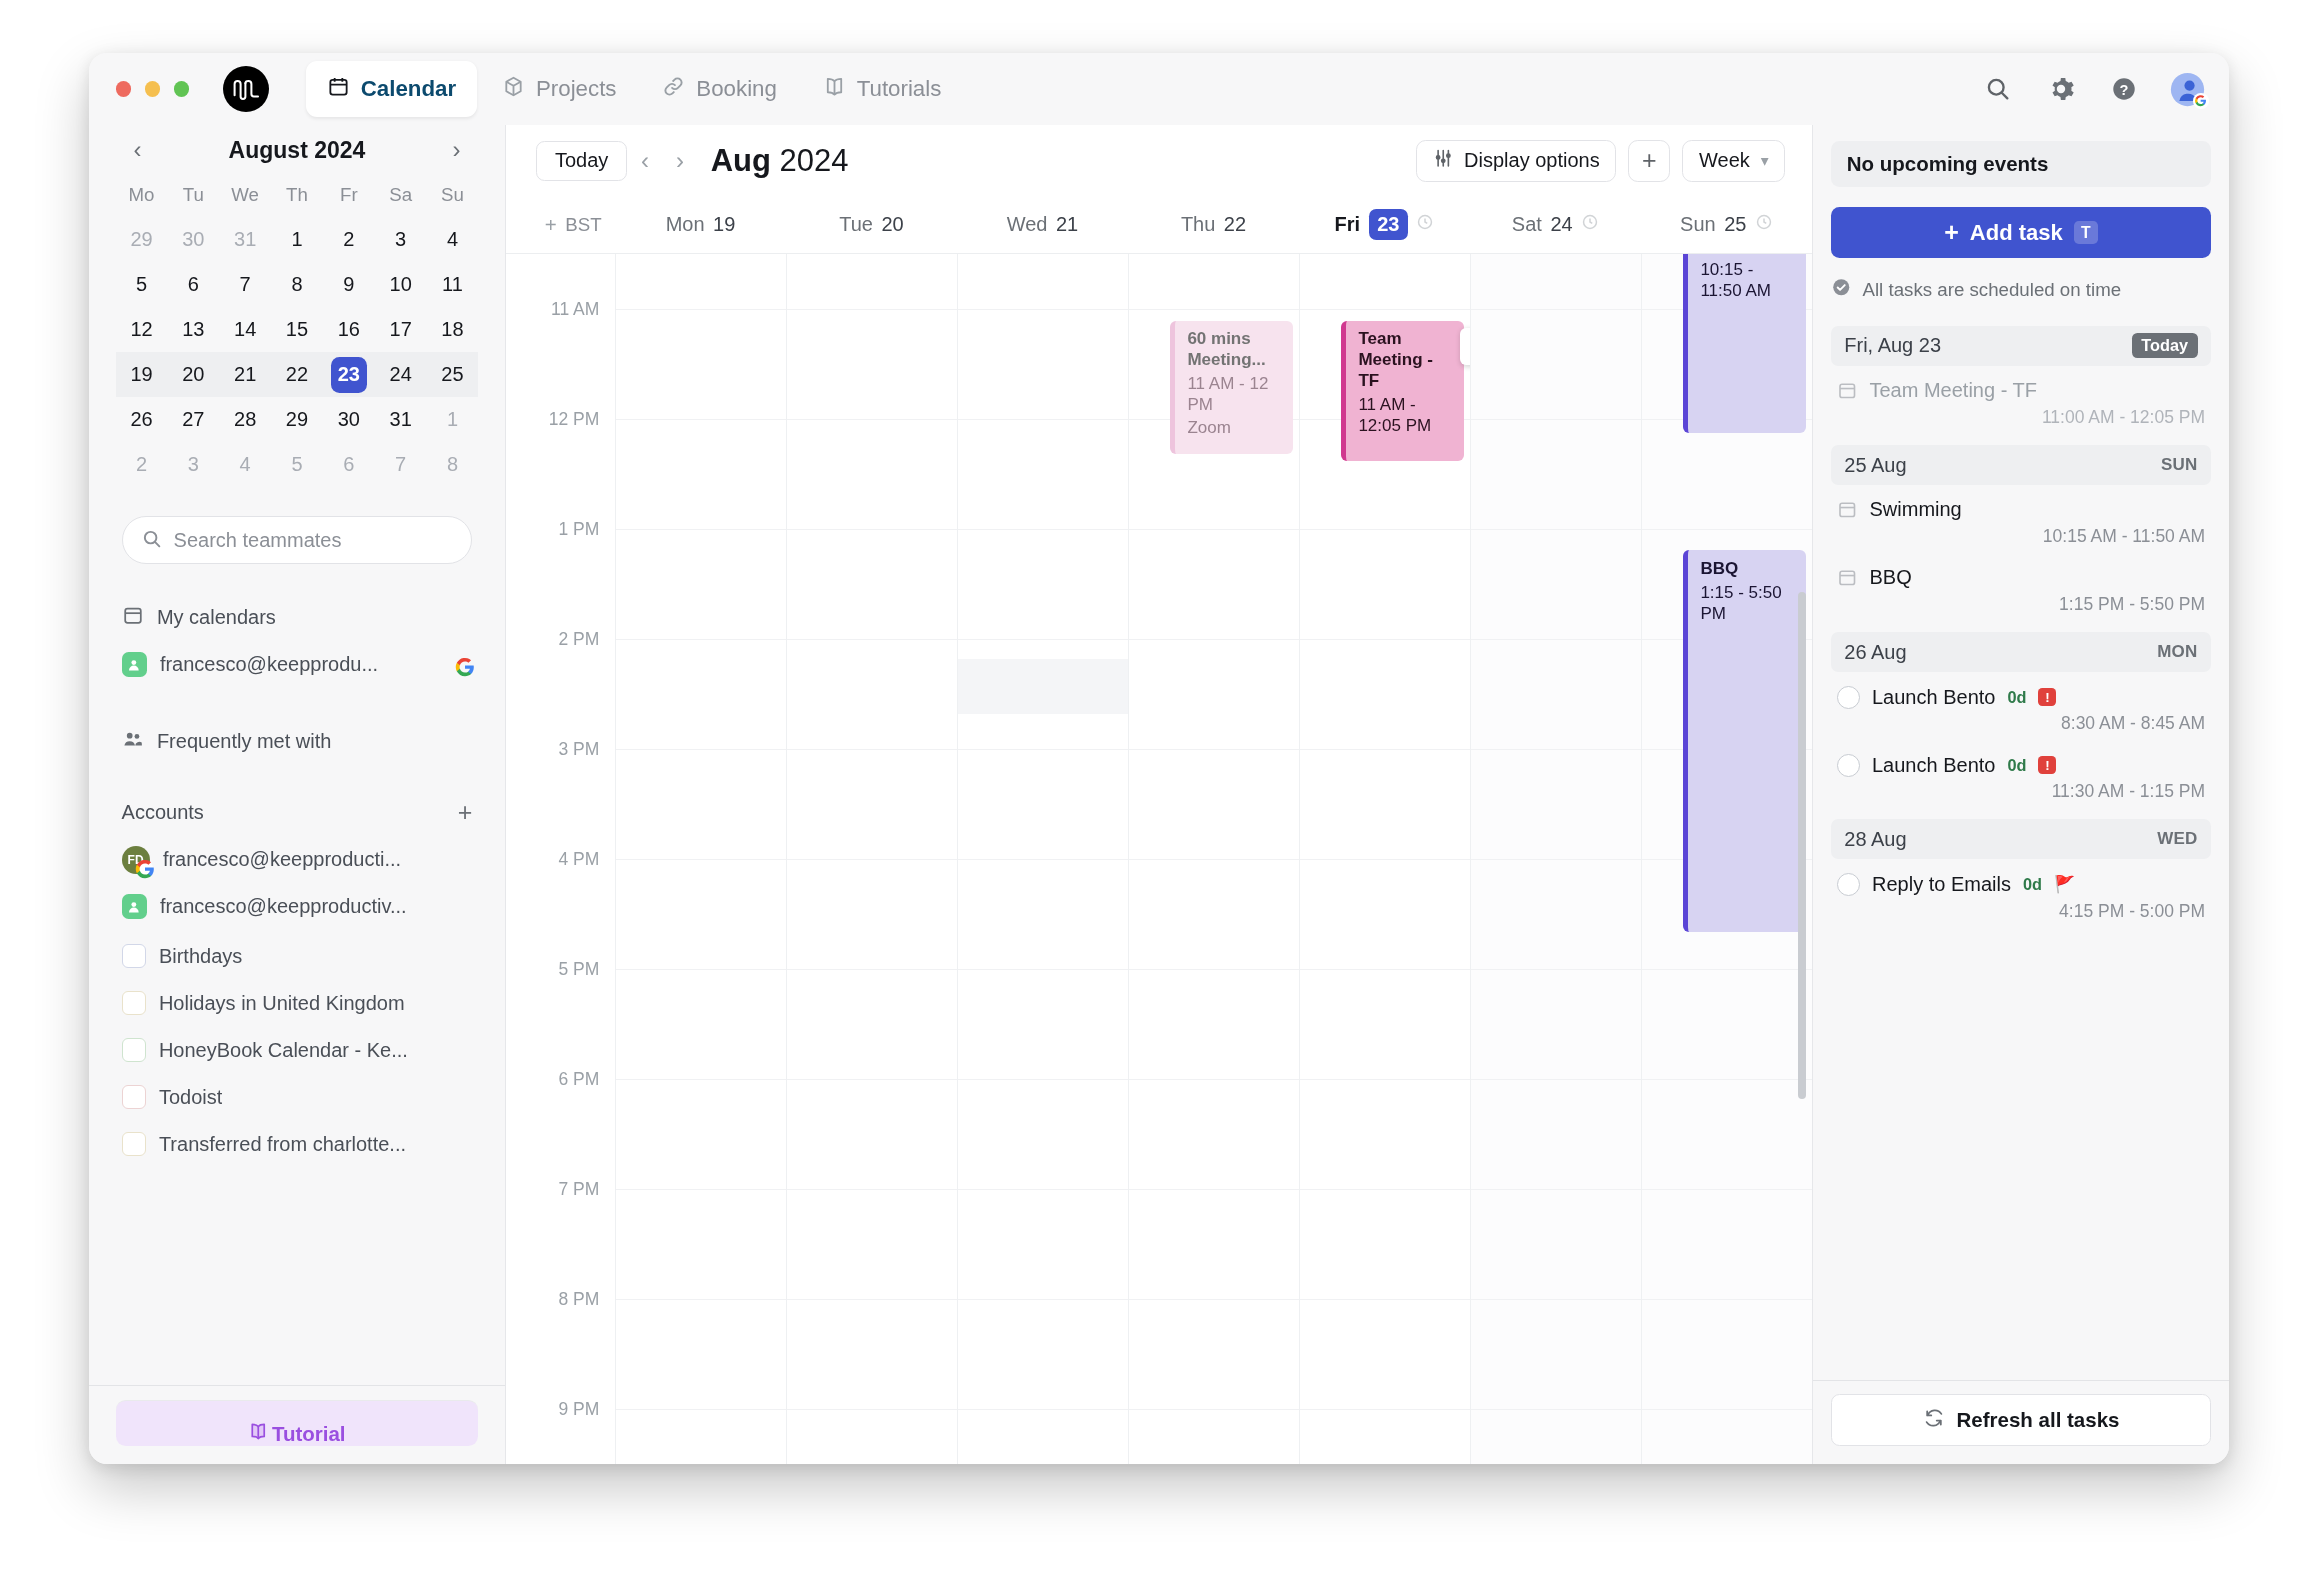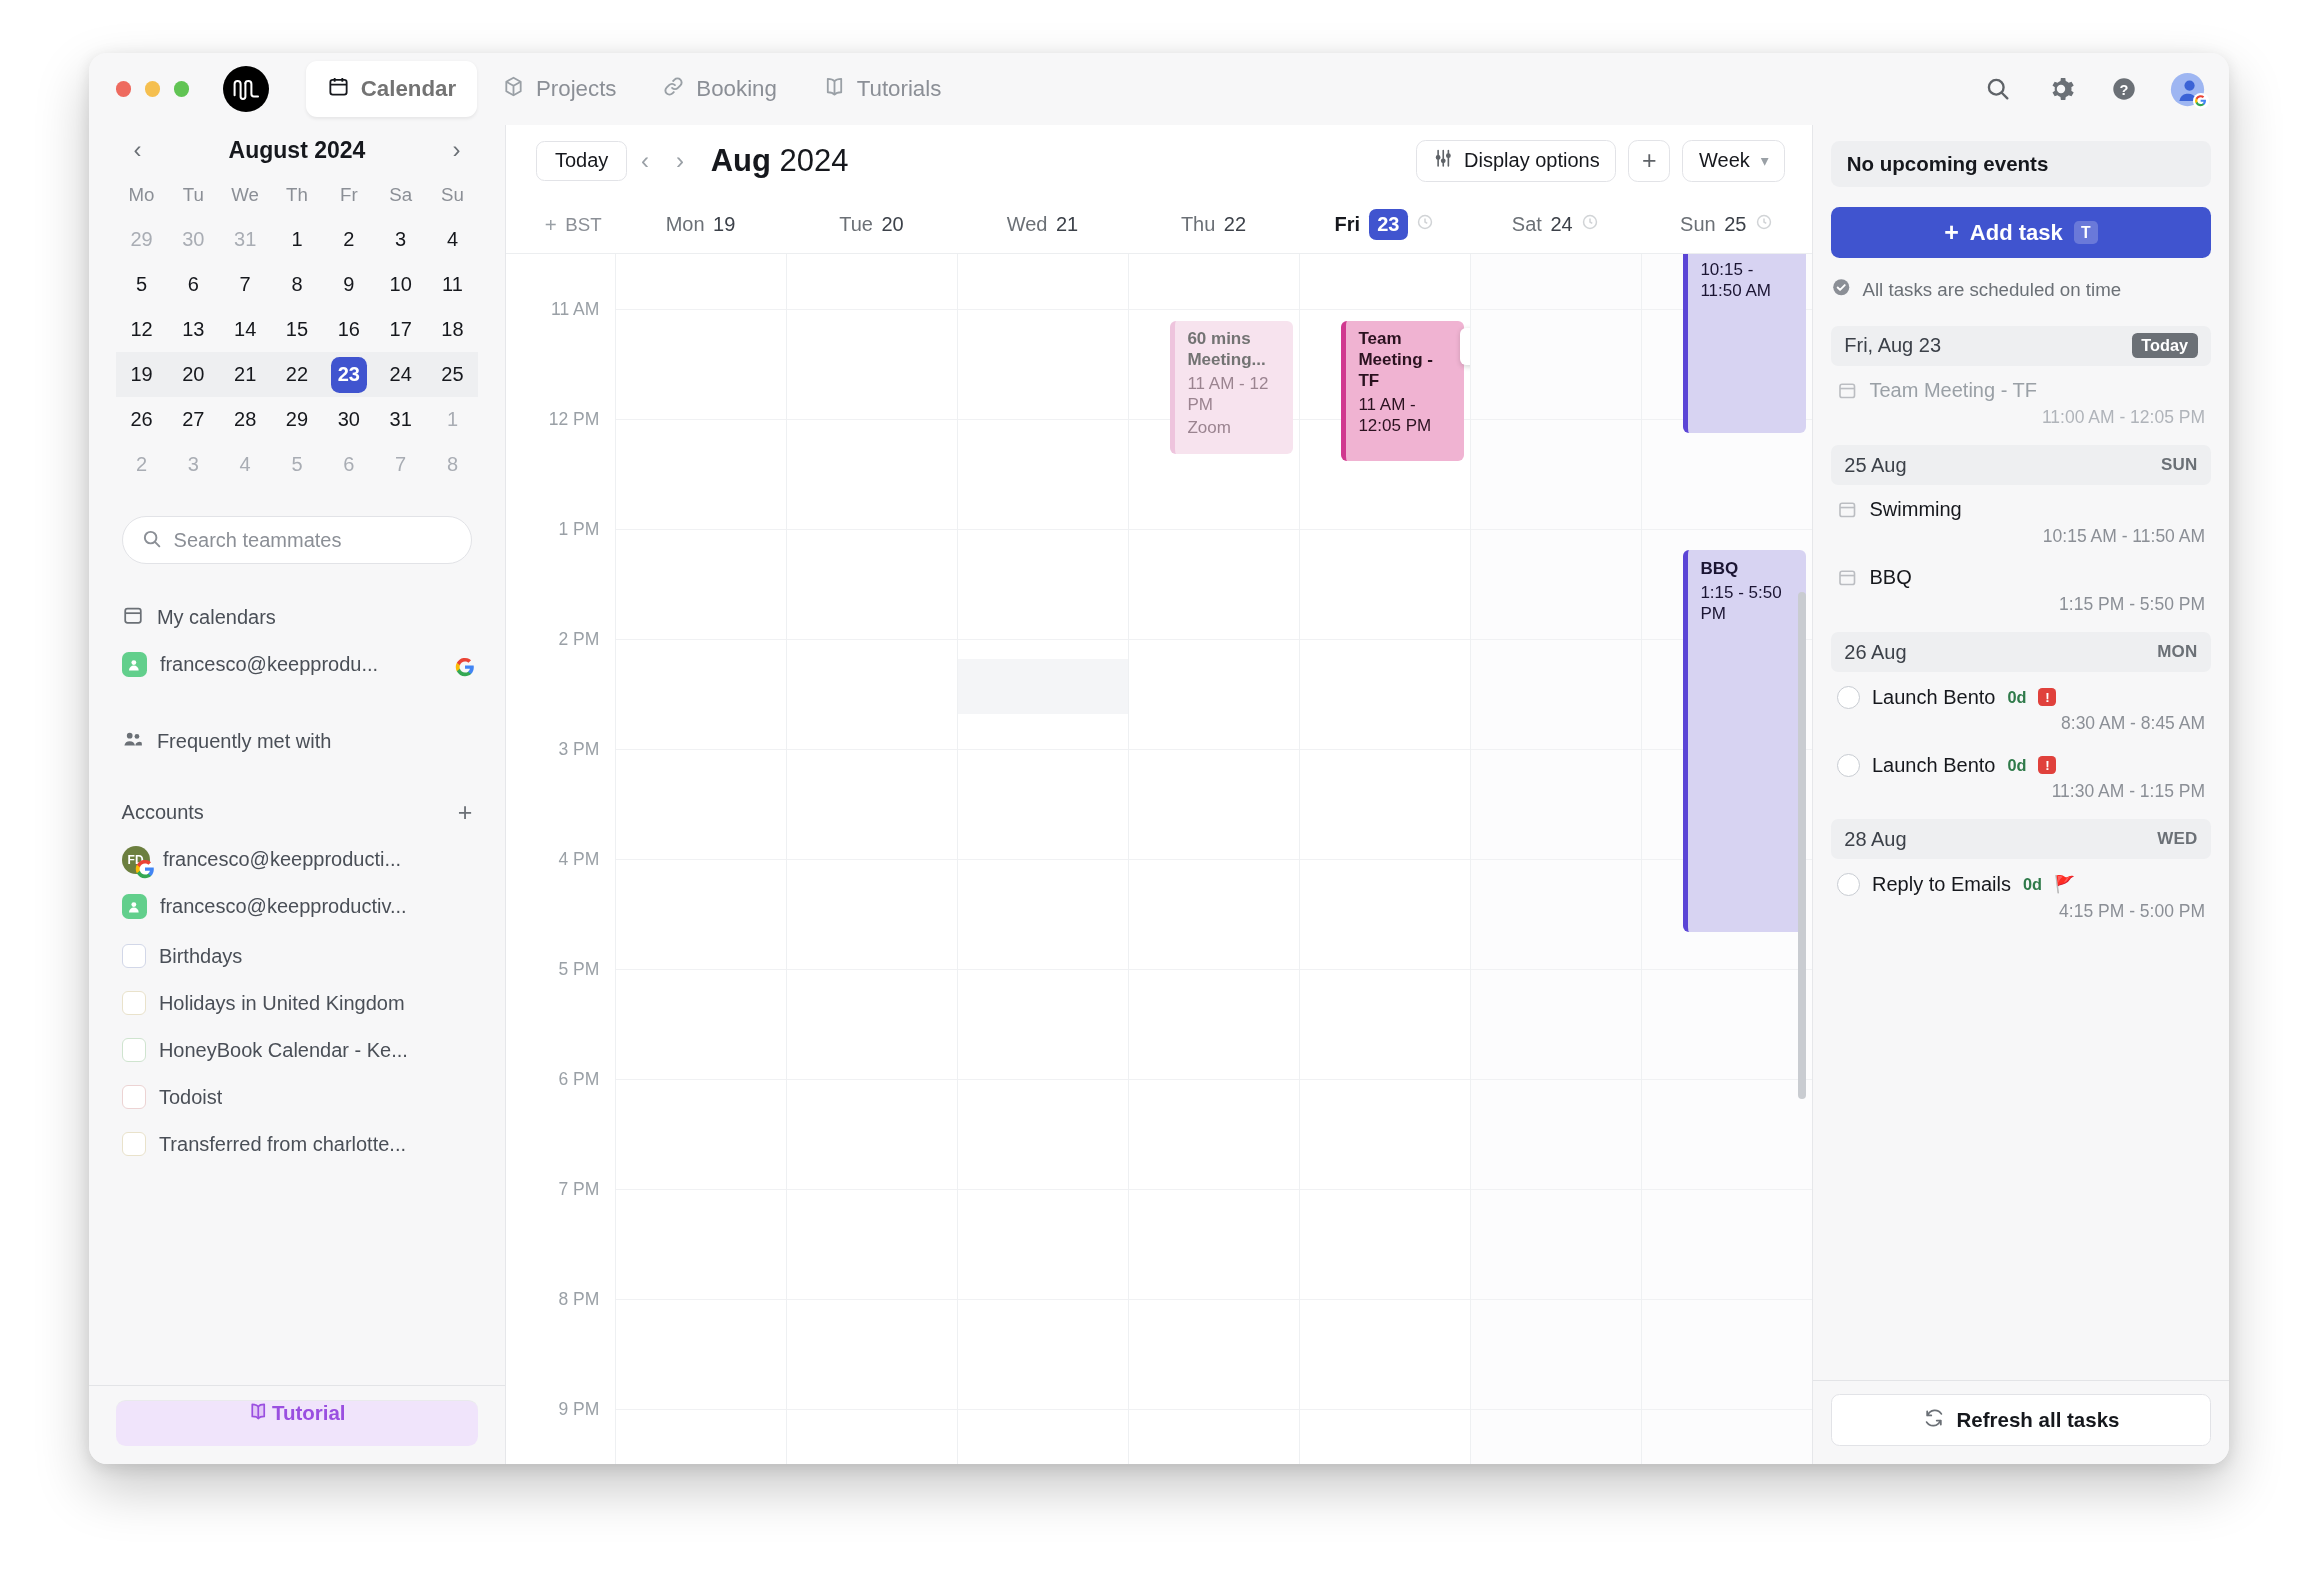--- a/index.html
+++ b/index.html
@@ -57,21 +57,21 @@
   .nav-tab {
     display: flex; align-items: center; gap: 11px;
     padding: 13.3px 20.5px;
     border-radius: 11px;
     font-size: 22.3px;
     color: #8b8f96;
     white-space: nowrap;
   }
   .nav-tab.active {
     background: #ffffff;
-    color: #737373;
+    color: #0c4a6e;
     font-weight: 600;
     box-shadow: 0 1.2px 3.6px rgba(0,0,0,0.07);
   }
   .nav-tab svg { width: 23px; height: 23px; flex: 0 0 auto; }
 
   .top-right {
     margin-left: auto;
     display: flex; align-items: center; gap: 30px;
     padding-right: 24px;
   }
@@ -173,21 +173,21 @@
   .cb.p { border-color: #ded0e8; }
   .cb.r { border-color: #ecd3d3; }
   .cb.y { border-color: #e9e2cb; }
   .cb.b { border-color: #d2d7e8; }
 
   .tutorial-bar {
     flex: 0 0 auto;
     margin: 0 26.6px 18px 26.6px;
     height: 46px; border-radius: 9.7px;
     background: #f0e4fb;
-    display: flex; align-items: flex-start; justify-content: center; gap: 3px;
+    display: flex; align-items: flex-end; justify-content: center; gap: 3px;
     color: #9a4fe0; font-size: 20.5px; font-weight: 600;
     border-top: 0.6px solid #e9eaec;
   }
   .tutorial-bar svg { width: 20.5px; height: 20.5px; }
   .sidebar-divider {
     height: 0.6px; background: #e3e4e7; margin: 0 0 14.5px 0;
   }
 
   
   .calendar {

